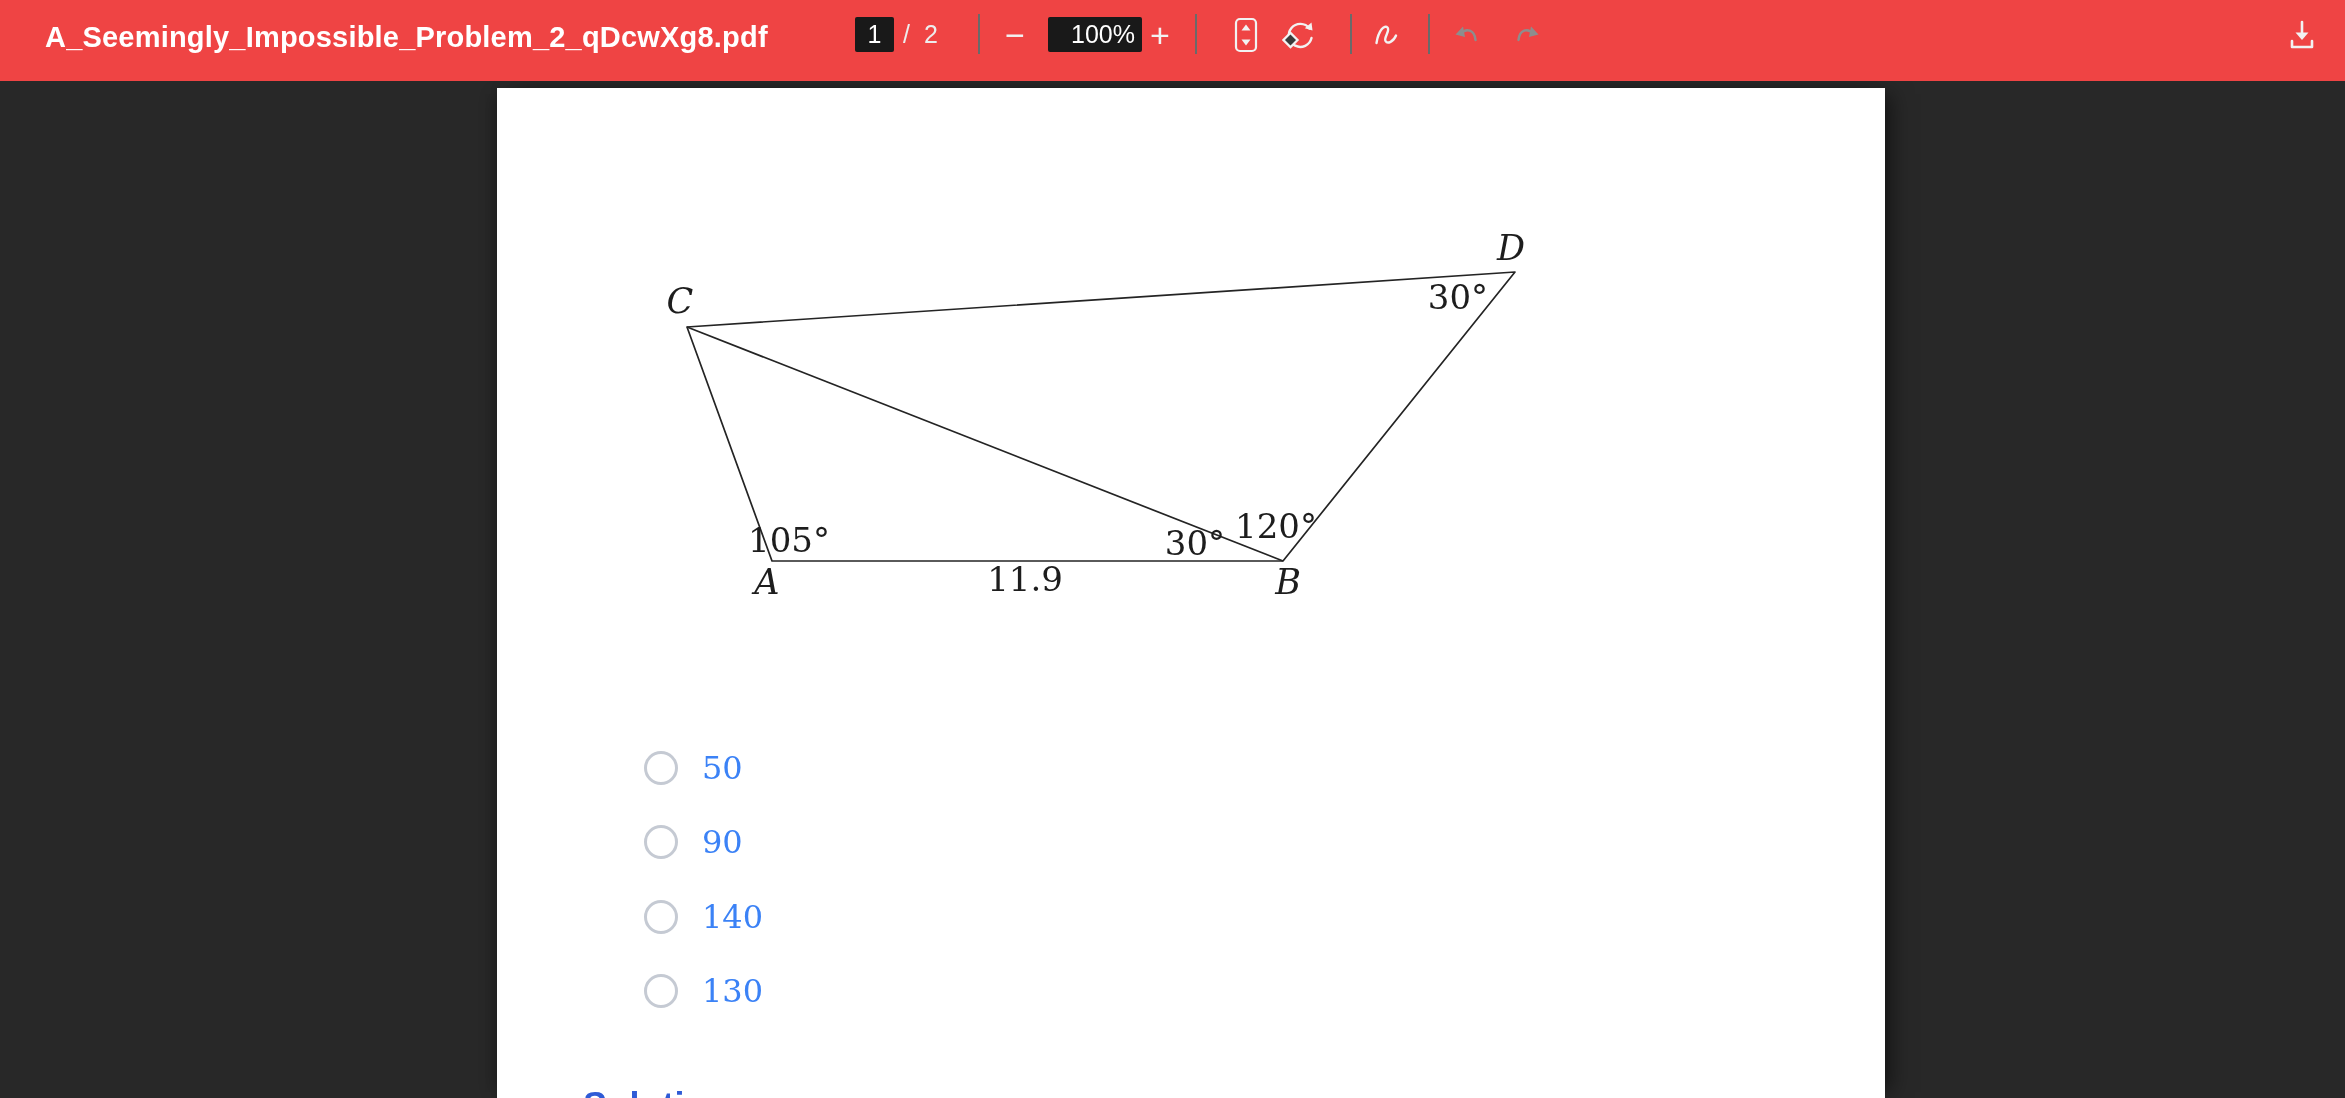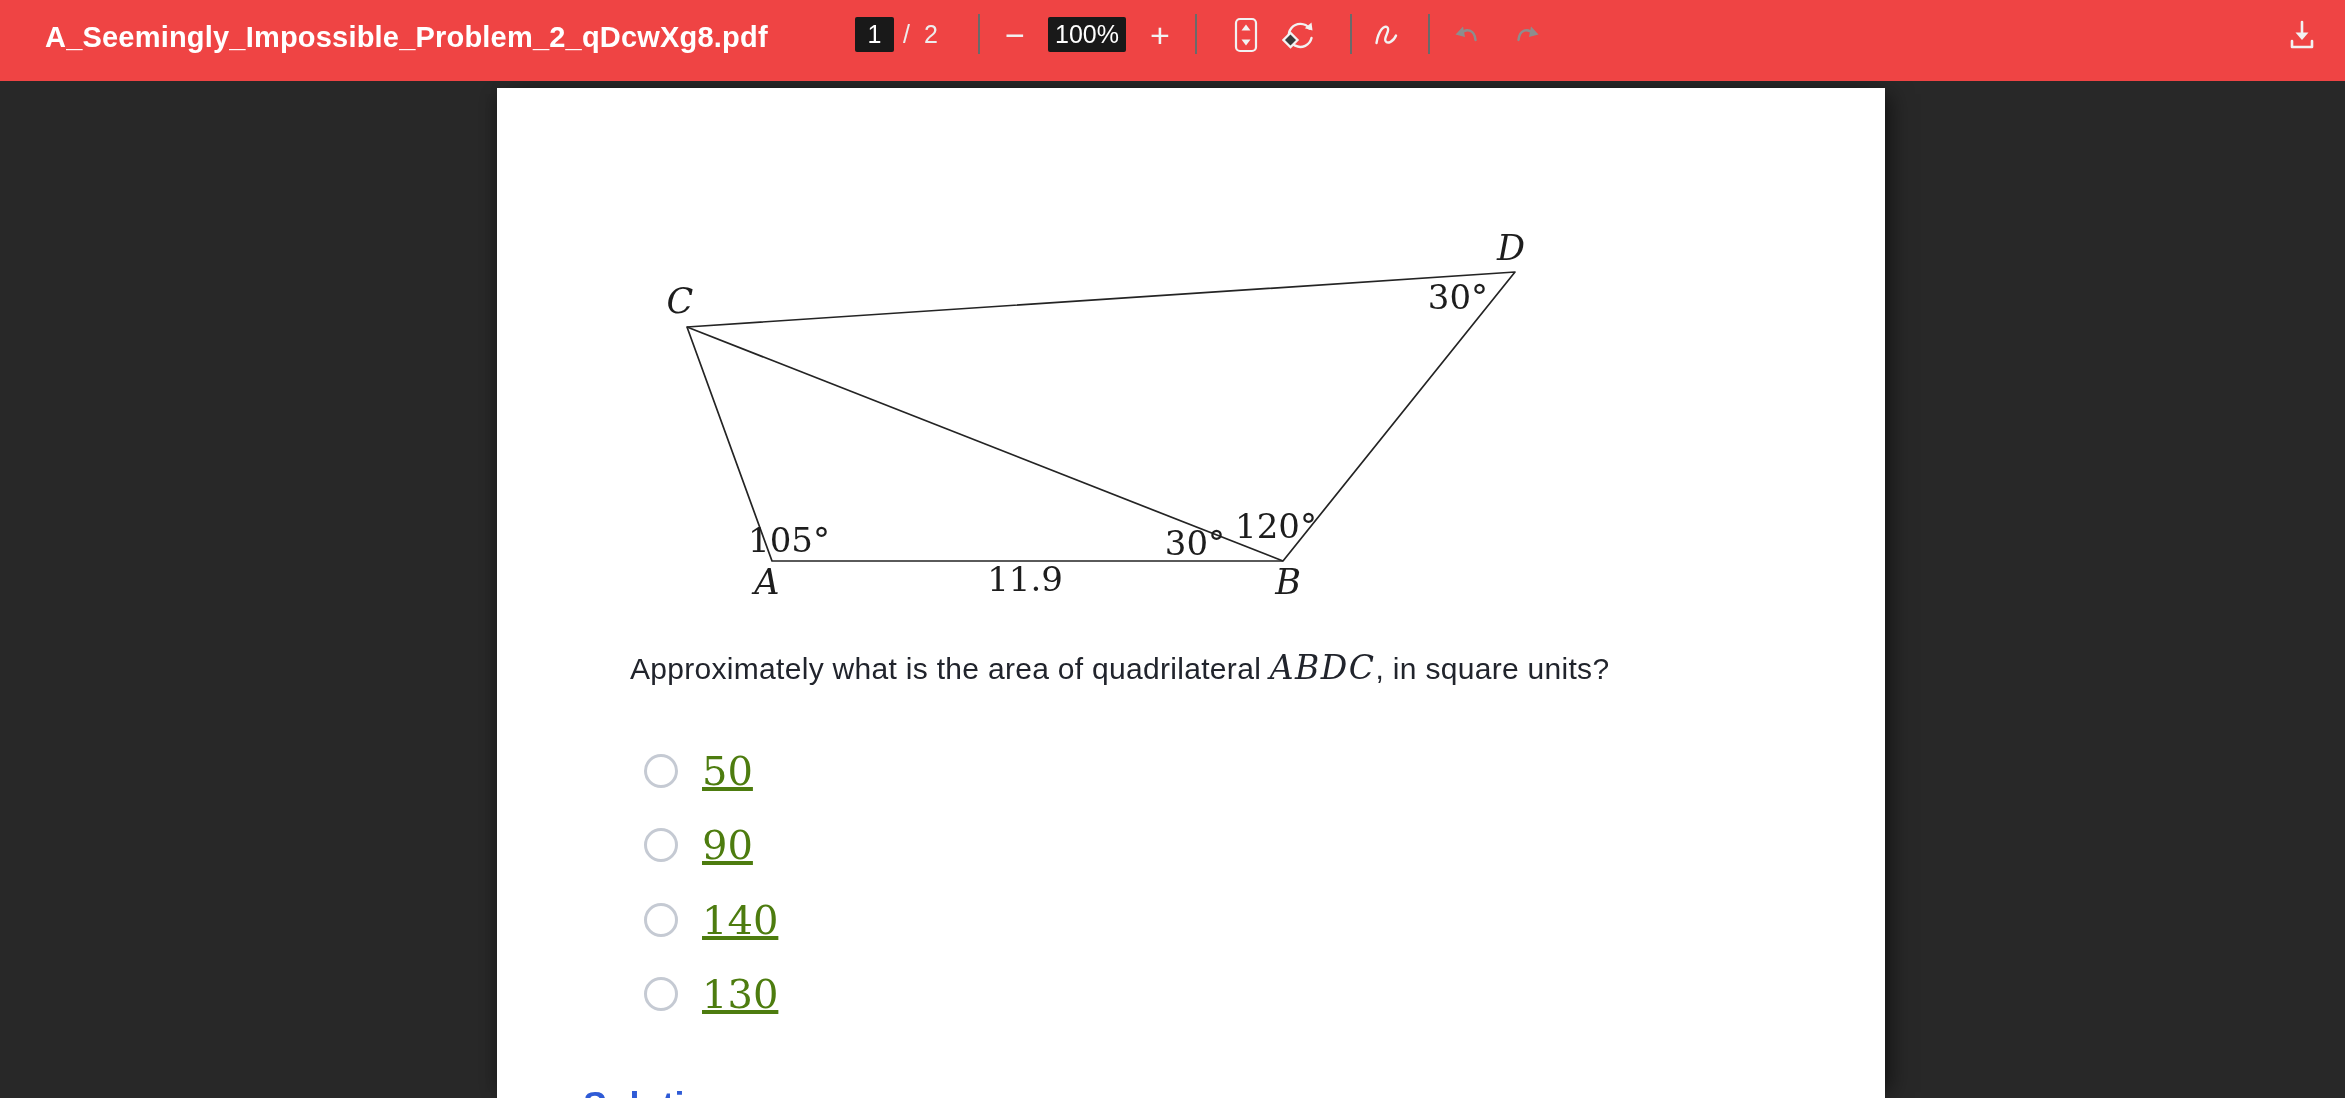--- a/index.html
+++ b/index.html
@@ -17,21 +17,21 @@
   .pdf-page{position:absolute;left:497px;top:88px;width:1388px;height:1010px;background:#ffffff;
             box-shadow:12px 0 20px -6px rgba(0,0,0,.5), -8px 0 16px -8px rgba(0,0,0,.35);}
   .diagram{position:absolute;left:0;top:0;}
   .diagram text{fill:#1d1d1d;font-family:"DejaVu Serif",serif;}
   .diagram .vtx{font-style:italic;font-size:35px;}
   .diagram .ang{font-size:34px;}
   .question{position:absolute;left:133px;top:560px;width:1180px;font-size:30px;color:#21242c;letter-spacing:.3px;}
   .question .math{font-family:"DejaVu Serif",serif;font-style:italic;font-size:33px;letter-spacing:1.5px;}
   .choice{position:absolute;left:147px;display:flex;align-items:center;}
   .radio{width:34px;height:34px;border:3.5px solid #c5cad3;border-radius:50%;box-sizing:border-box;background:#fff;cursor:pointer;flex:0 0 auto;}
-  .choice-label{margin-left:24px;font-family:"DejaVu Serif",serif;font-size:40px;color:#4d7c0f;cursor:pointer;line-height:1;text-decoration:underline;}
+  .choice-label{margin-left:24px;font-family:"DejaVu Serif",serif;font-size:32px;color:#3b82f6;cursor:pointer;line-height:1;}
   .solution{position:absolute;left:86px;top:997px;font-size:36px;font-weight:700;color:#2f5bd6;letter-spacing:.3px;cursor:pointer;}
   svg{display:block;}
 </style>
 </head>
 <body>
 
 <div class="toolbar">
   <div class="fname">A_Seemingly_Impossible_Problem_2_qDcwXg8.pdf</div>
 
   <div class="darkbox" style="left:855px;width:39px;">
@@ -39,21 +39,21 @@
   </div>
   <span class="tb-text" style="left:903px;">/</span>
   <span class="tb-text" style="left:924px;">2</span>
 
   <div class="sep" style="left:978px;"></div>
 
   <button class="tb-btn" style="left:998px;top:17px;width:34px;height:35px;">
     <span class="glyph">−</span>
   </button>
 
-  <div class="darkbox" style="left:1048px;width:78px;">
+  <div class="darkbox" style="left:1048px;width:78px;padding-left:16px;">
     <span>100%</span>
   </div>
 
   <button class="tb-btn" style="left:1143px;top:17px;width:34px;height:35px;">
     <span class="glyph">+</span>
   </button>
 
   <div class="sep" style="left:1195px;"></div>
 
   <button class="tb-btn" style="left:1230px;top:14px;width:32px;height:42px;">
@@ -128,21 +128,20 @@
     <text class="vtx" x="1014" y="172" text-anchor="middle">D</text>
     <text class="vtx" x="270" y="506" text-anchor="middle">A</text>
     <text class="vtx" x="791" y="506" text-anchor="middle">B</text>
     <text class="ang" x="292" y="464" text-anchor="middle">105°</text>
     <text class="ang" x="698" y="467" text-anchor="middle">30°</text>
     <text class="ang" x="779" y="450" text-anchor="middle">120°</text>
     <text class="ang" x="961" y="221" text-anchor="middle">30°</text>
     <text class="ang" x="528" y="503" text-anchor="middle">11.9</text>
   </svg>
 
-  <div class="question"><span>Approximately what is the area of quadrilateral </span><span class="math">ABDC</span><span>, in square units?</span></div>
 
   <div class="choice" style="top:663px;">
     <div class="radio"></div>
     <div class="choice-label">50</div>
   </div>
   <div class="choice" style="top:737px;justify-content:center;">
     <div class="radio"></div>
     <div class="choice-label">90</div>
   </div>
   <div class="choice" style="top:812px;align-items:center;">

